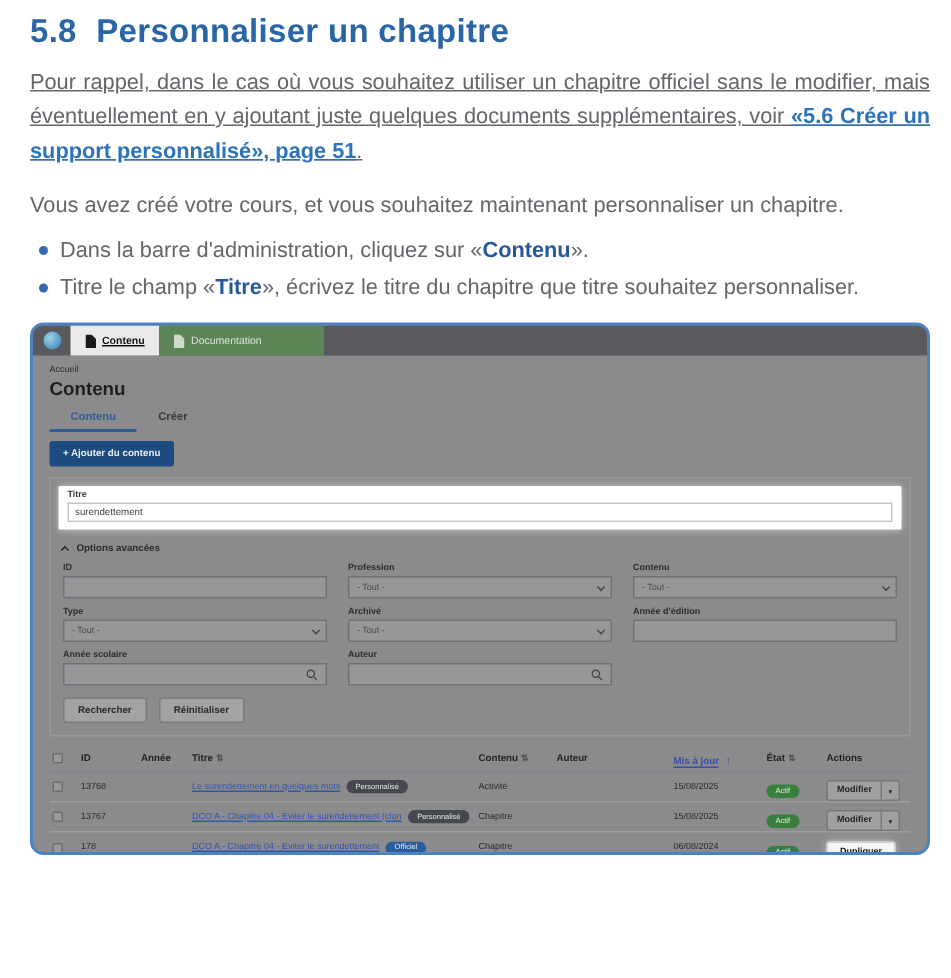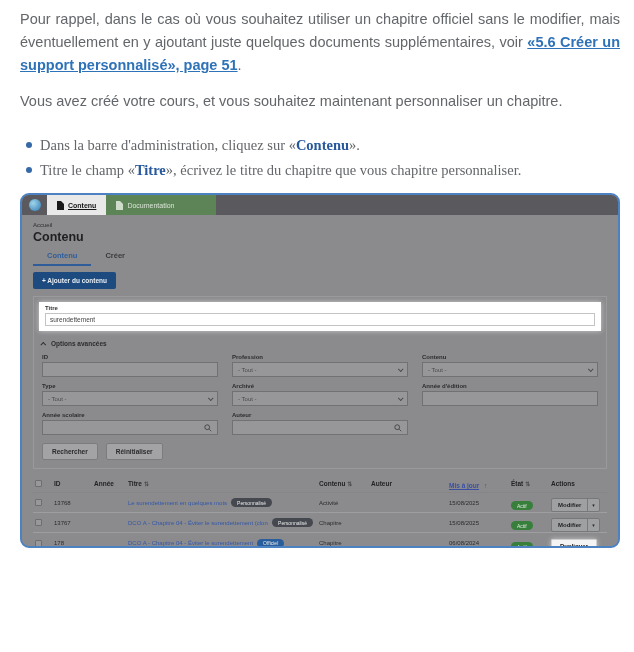--- a/index.html
+++ b/index.html
@@ -10,26 +10,26 @@
     color: #63666a;
   }
   .doc { padding: 8px 14px 0 20px; }
 
   h1 { font-size: 22px; font-weight: bold; color: #2a66a5; margin-bottom: 10px; letter-spacing: .2px; }
   h1 .secnum { margin-right: 13px; }
   h2 { font-size: 17px; font-weight: bold; color: #222326; margin: 10px 0 10px; }
   h2 .secnum { margin-right: 11px; }
 
   p { font-size: 14.5px; line-height: 23px; margin-bottom: 13px; }
-  p.justify { text-align: justify; }
+  p.justify { text-align: justify; text-decoration: underline; }
   p.tight { margin-bottom: 10px; }
   a.doclink { color: #2e72b8; text-decoration: underline; font-weight: bold; }
   .term { color: #27589b; font-weight: bold; }
 
-  ul.doclist { list-style: none; margin: 0 0 12px 6px; font-family: Liberation Serif, serif; }
+  ul.doclist { list-style: none; margin: 0 0 12px 6px; }
   ul.doclist li {
     position: relative; padding-left: 14px;
     font-size: 14.5px; line-height: 22px; margin-bottom: 3px;
   }
   ul.doclist li::before {
     content: ""; position: absolute; left: 0; top: 8px;
     width: 6px; height: 6px; border-radius: 50%; background: #3569a8;
   }
 
   
@@ -114,30 +114,33 @@
   .act-caret { border-left: 1px solid #7a7a7d; display: flex; align-items: center; padding: 0 4px; font-size: 5px; color: #2a2a2c; }
   .act-bright { background: #f4f4f4; border: 1px solid #cfcfcf; border-radius: 2px; font-size: 6px; font-weight: bold; color: #141414; padding: 3px 8px; box-shadow: 0 0 5px rgba(255,255,255,.5); }
 
   .searchicon { flex: 0 0 auto; }
 </style>
 </head>
 <body>
 
 <div class="doc">
 
+  <h1>
+    <span class="secnum">5.8</span><span>Personnaliser un chapitre</span>
+  </h1>
 
   <p class="justify"><span>Pour rappel, dans le cas où vous souhaitez utiliser un chapitre officiel sans le modifier, mais éventuellement en y ajoutant juste quelques documents supplémentaires, voir </span><a class="doclink" href="#">«5.6 Créer un support personnalisé», page 51</a><span>.</span></p>
 
 
 
-  <p class="tight" style="margin-bottom:21px">Vous avez créé votre cours, et vous souhaitez maintenant personnaliser un chapitre.</p>
+  <p class="tight" style="margin-bottom:7px">Vous avez créé votre cours, et vous souhaitez maintenant personnaliser un chapitre.</p>
 
   <ul class="doclist">
     <li><span>Dans la barre d'administration, cliquez sur «</span><span class="term">Contenu</span><span>».</span></li>
-    <li><span>Titre le champ «</span><span class="term">Titre</span><span>», écrivez le titre du chapitre que vous chapitre personnaliser.</span></li>
+    <li><span>Titre le champ «</span><span class="term">Titre</span><span>», écrivez le titre du chapitre que titre souhaitez personnaliser.</span></li>
   </ul>
 
   <figure class="shot">
 
     <div class="s-tabbar">
       <span class="s-logo"></span>
       <div class="s-wintab white">
         <svg class="doc-icon" width="7" height="9" viewBox="0 0 7 9">
             <path d="M0 0 h4 l3 3 v6 h-7 z" fill="#1a1a1a"></path>
           </svg>

